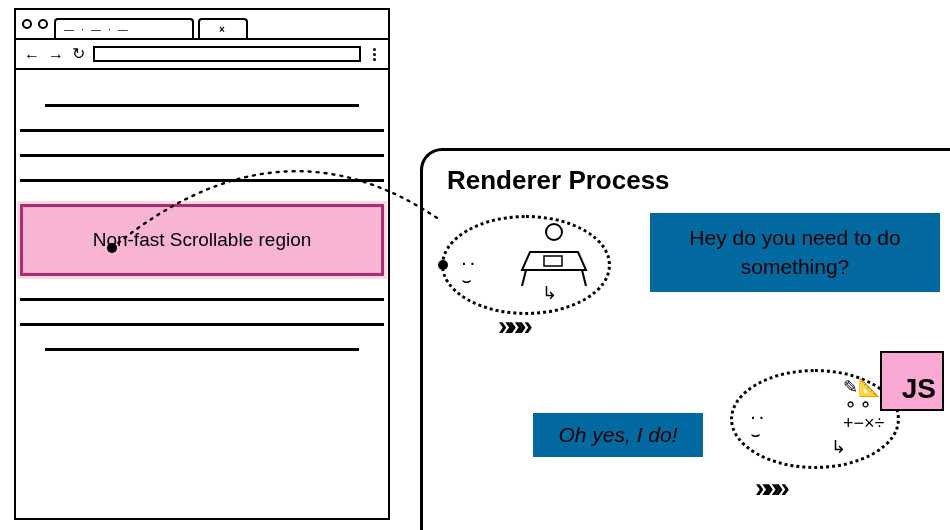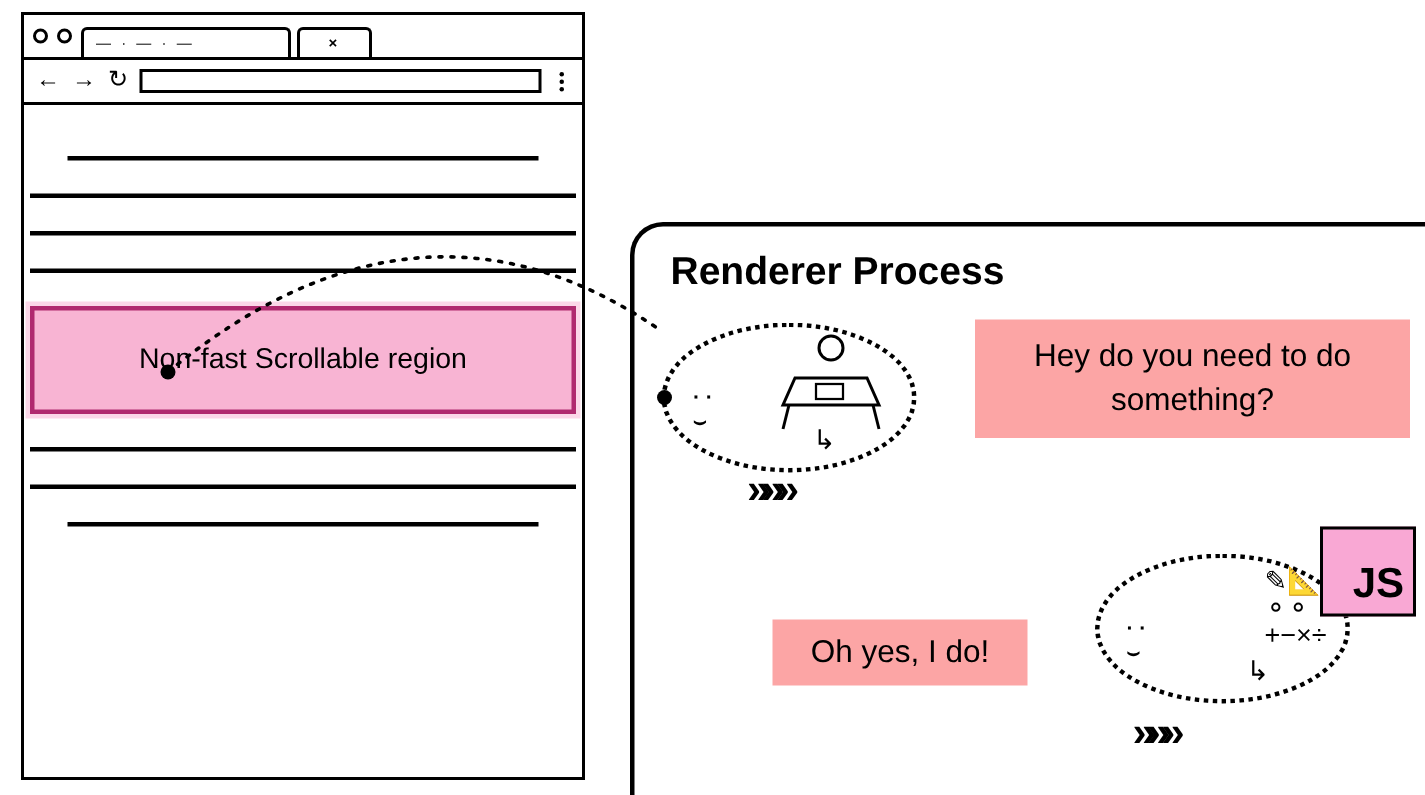--- a/index.html
+++ b/index.html
@@ -104,36 +104,37 @@
     border-radius: 22px 0 0 22px;
     padding: 14px 10px 10px 24px;
     background: #fff;
   }
   .renderer-title {
     font-size: 26px;
     font-weight: 600;
     margin-bottom: 6px;
   }
   .bubble {
-    background: #fca5a5;
+    background: #0369a1;
     padding: 10px 16px;
     font-size: 21px;
     text-align: center;
     position: absolute;
   }
   .bubble.one {
     right: 10px;
     top: 62px;
     width: 290px;
     line-height: 1.4;
   }
   .bubble.two {
-    left: 92px;
+    left: 110px;
     top: 262px;
     width: 170px;
+    font-style: italic;
   }
   
   .worker {
     position: absolute;
     width: 170px;
     height: 100px;
     border: 3px dotted #000;
     border-radius: 50%;
   }
   .worker.a { left: 18px; top: 64px; }

